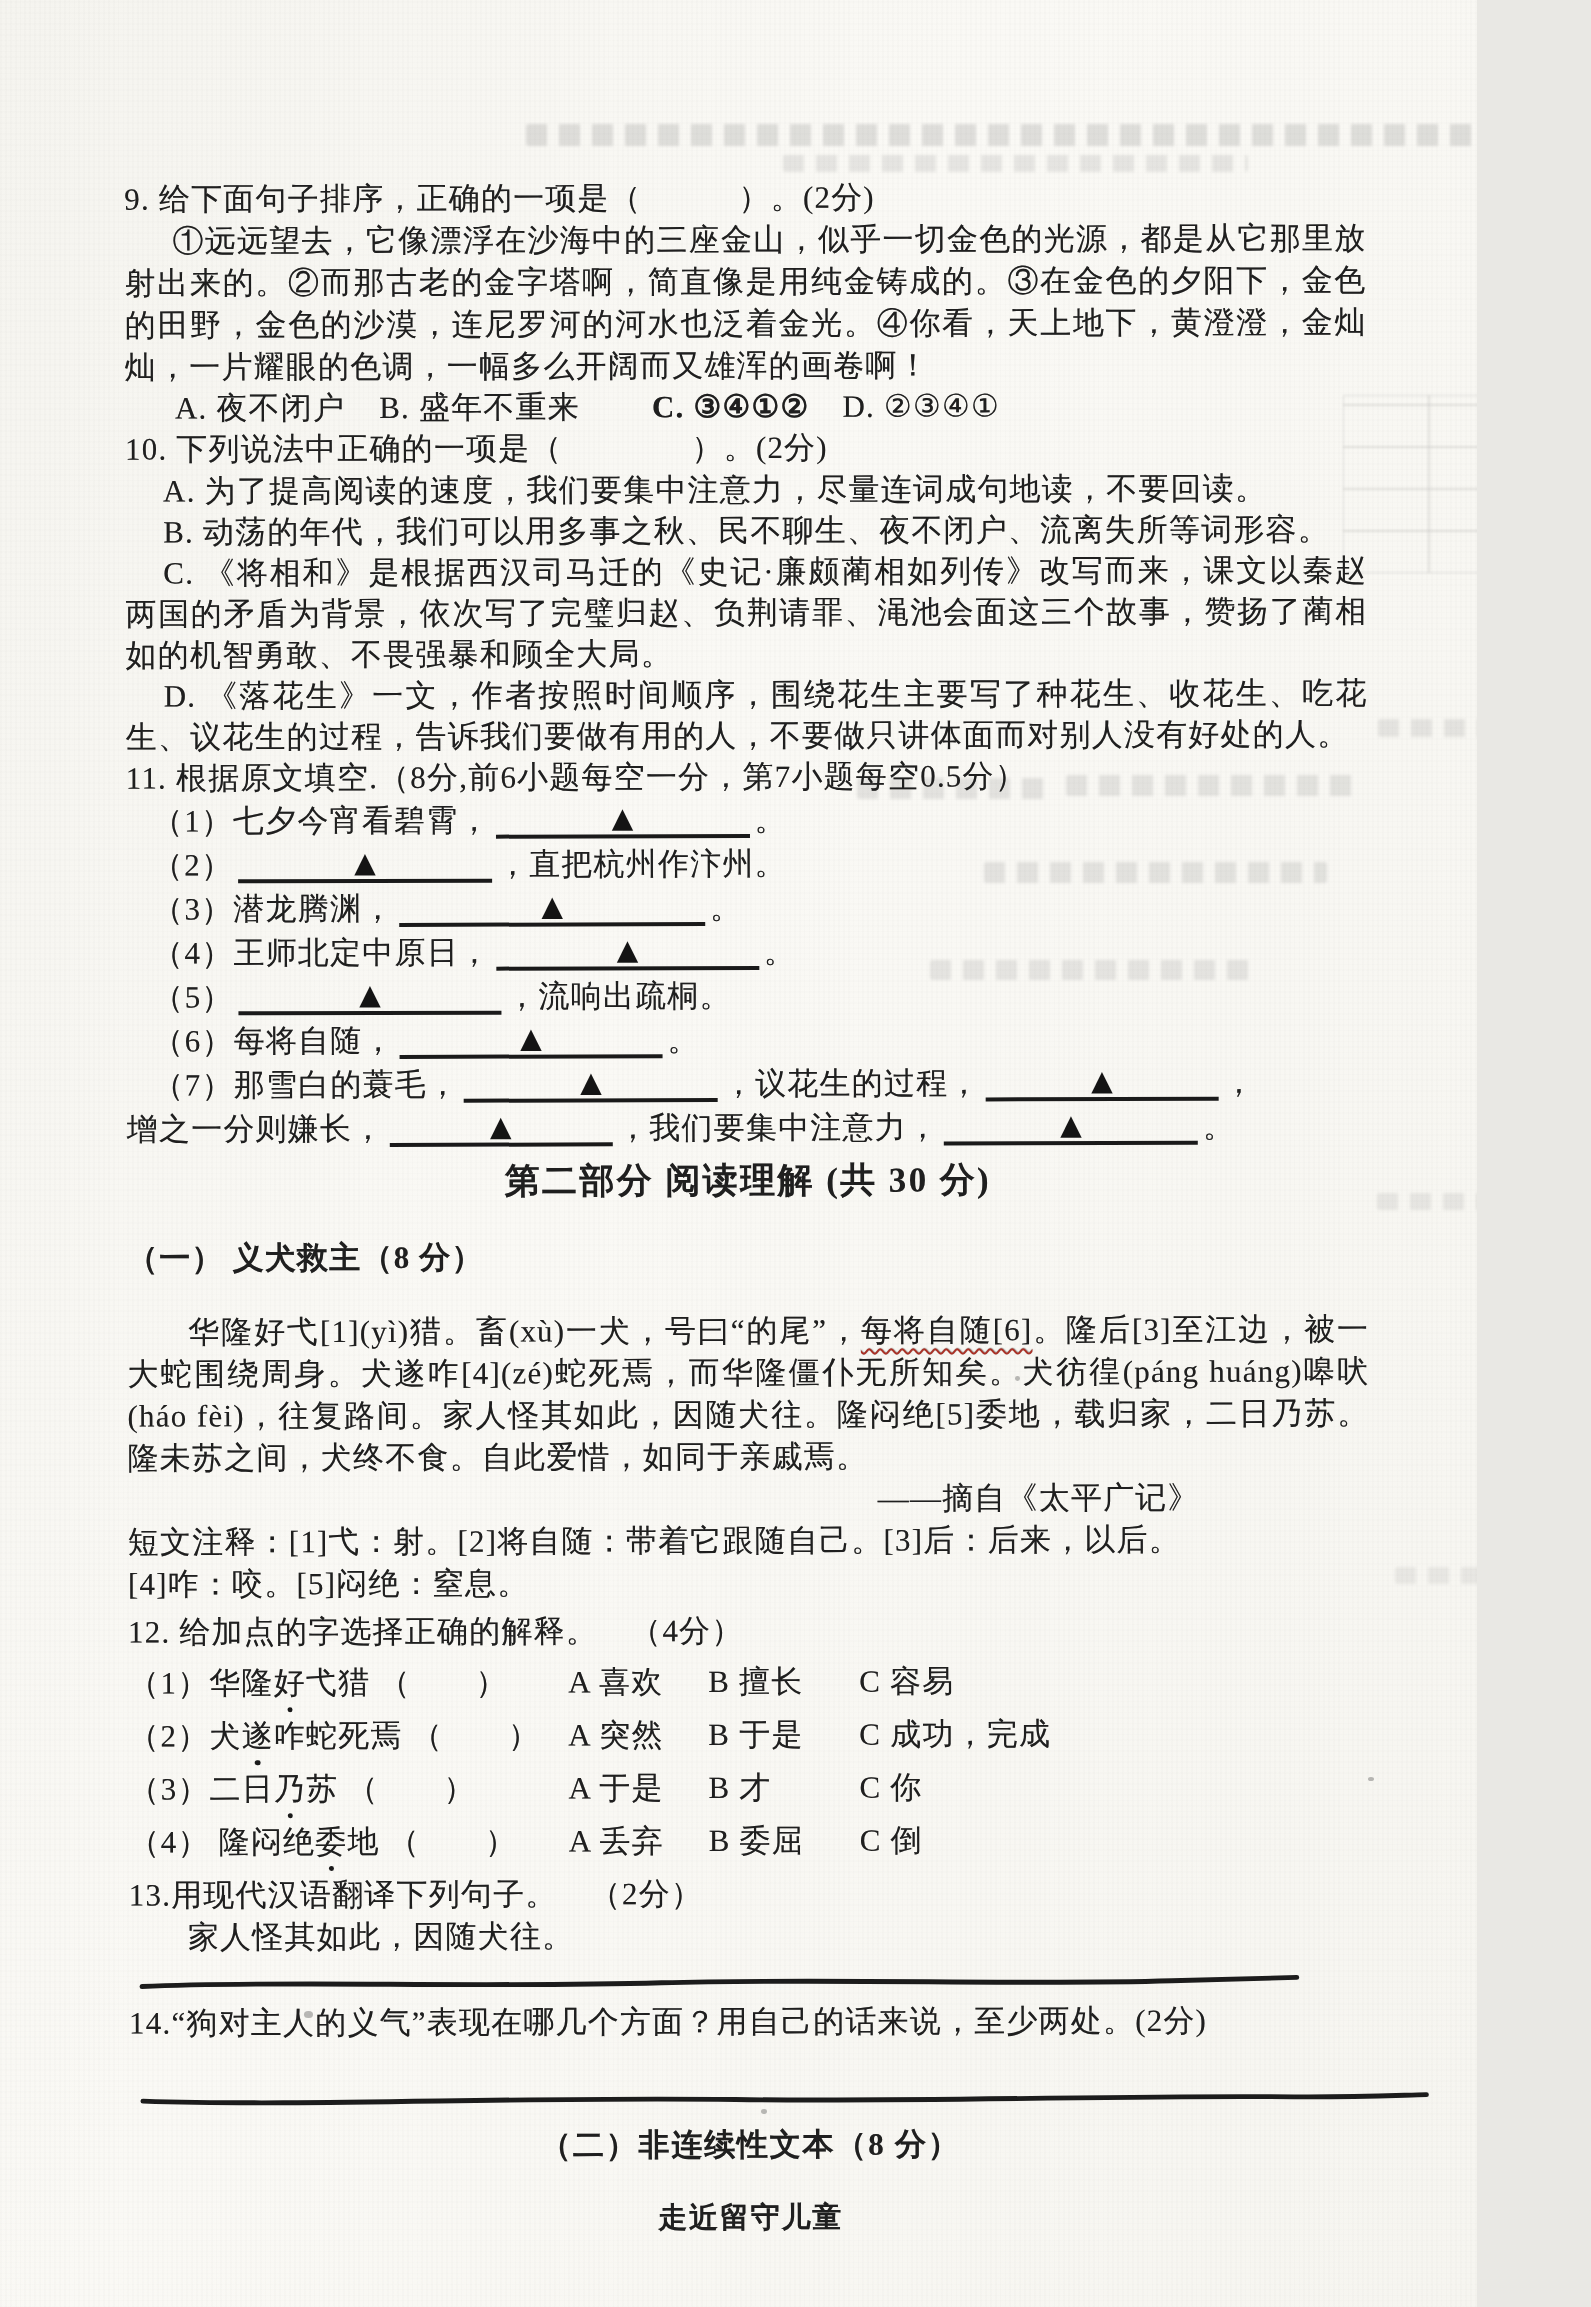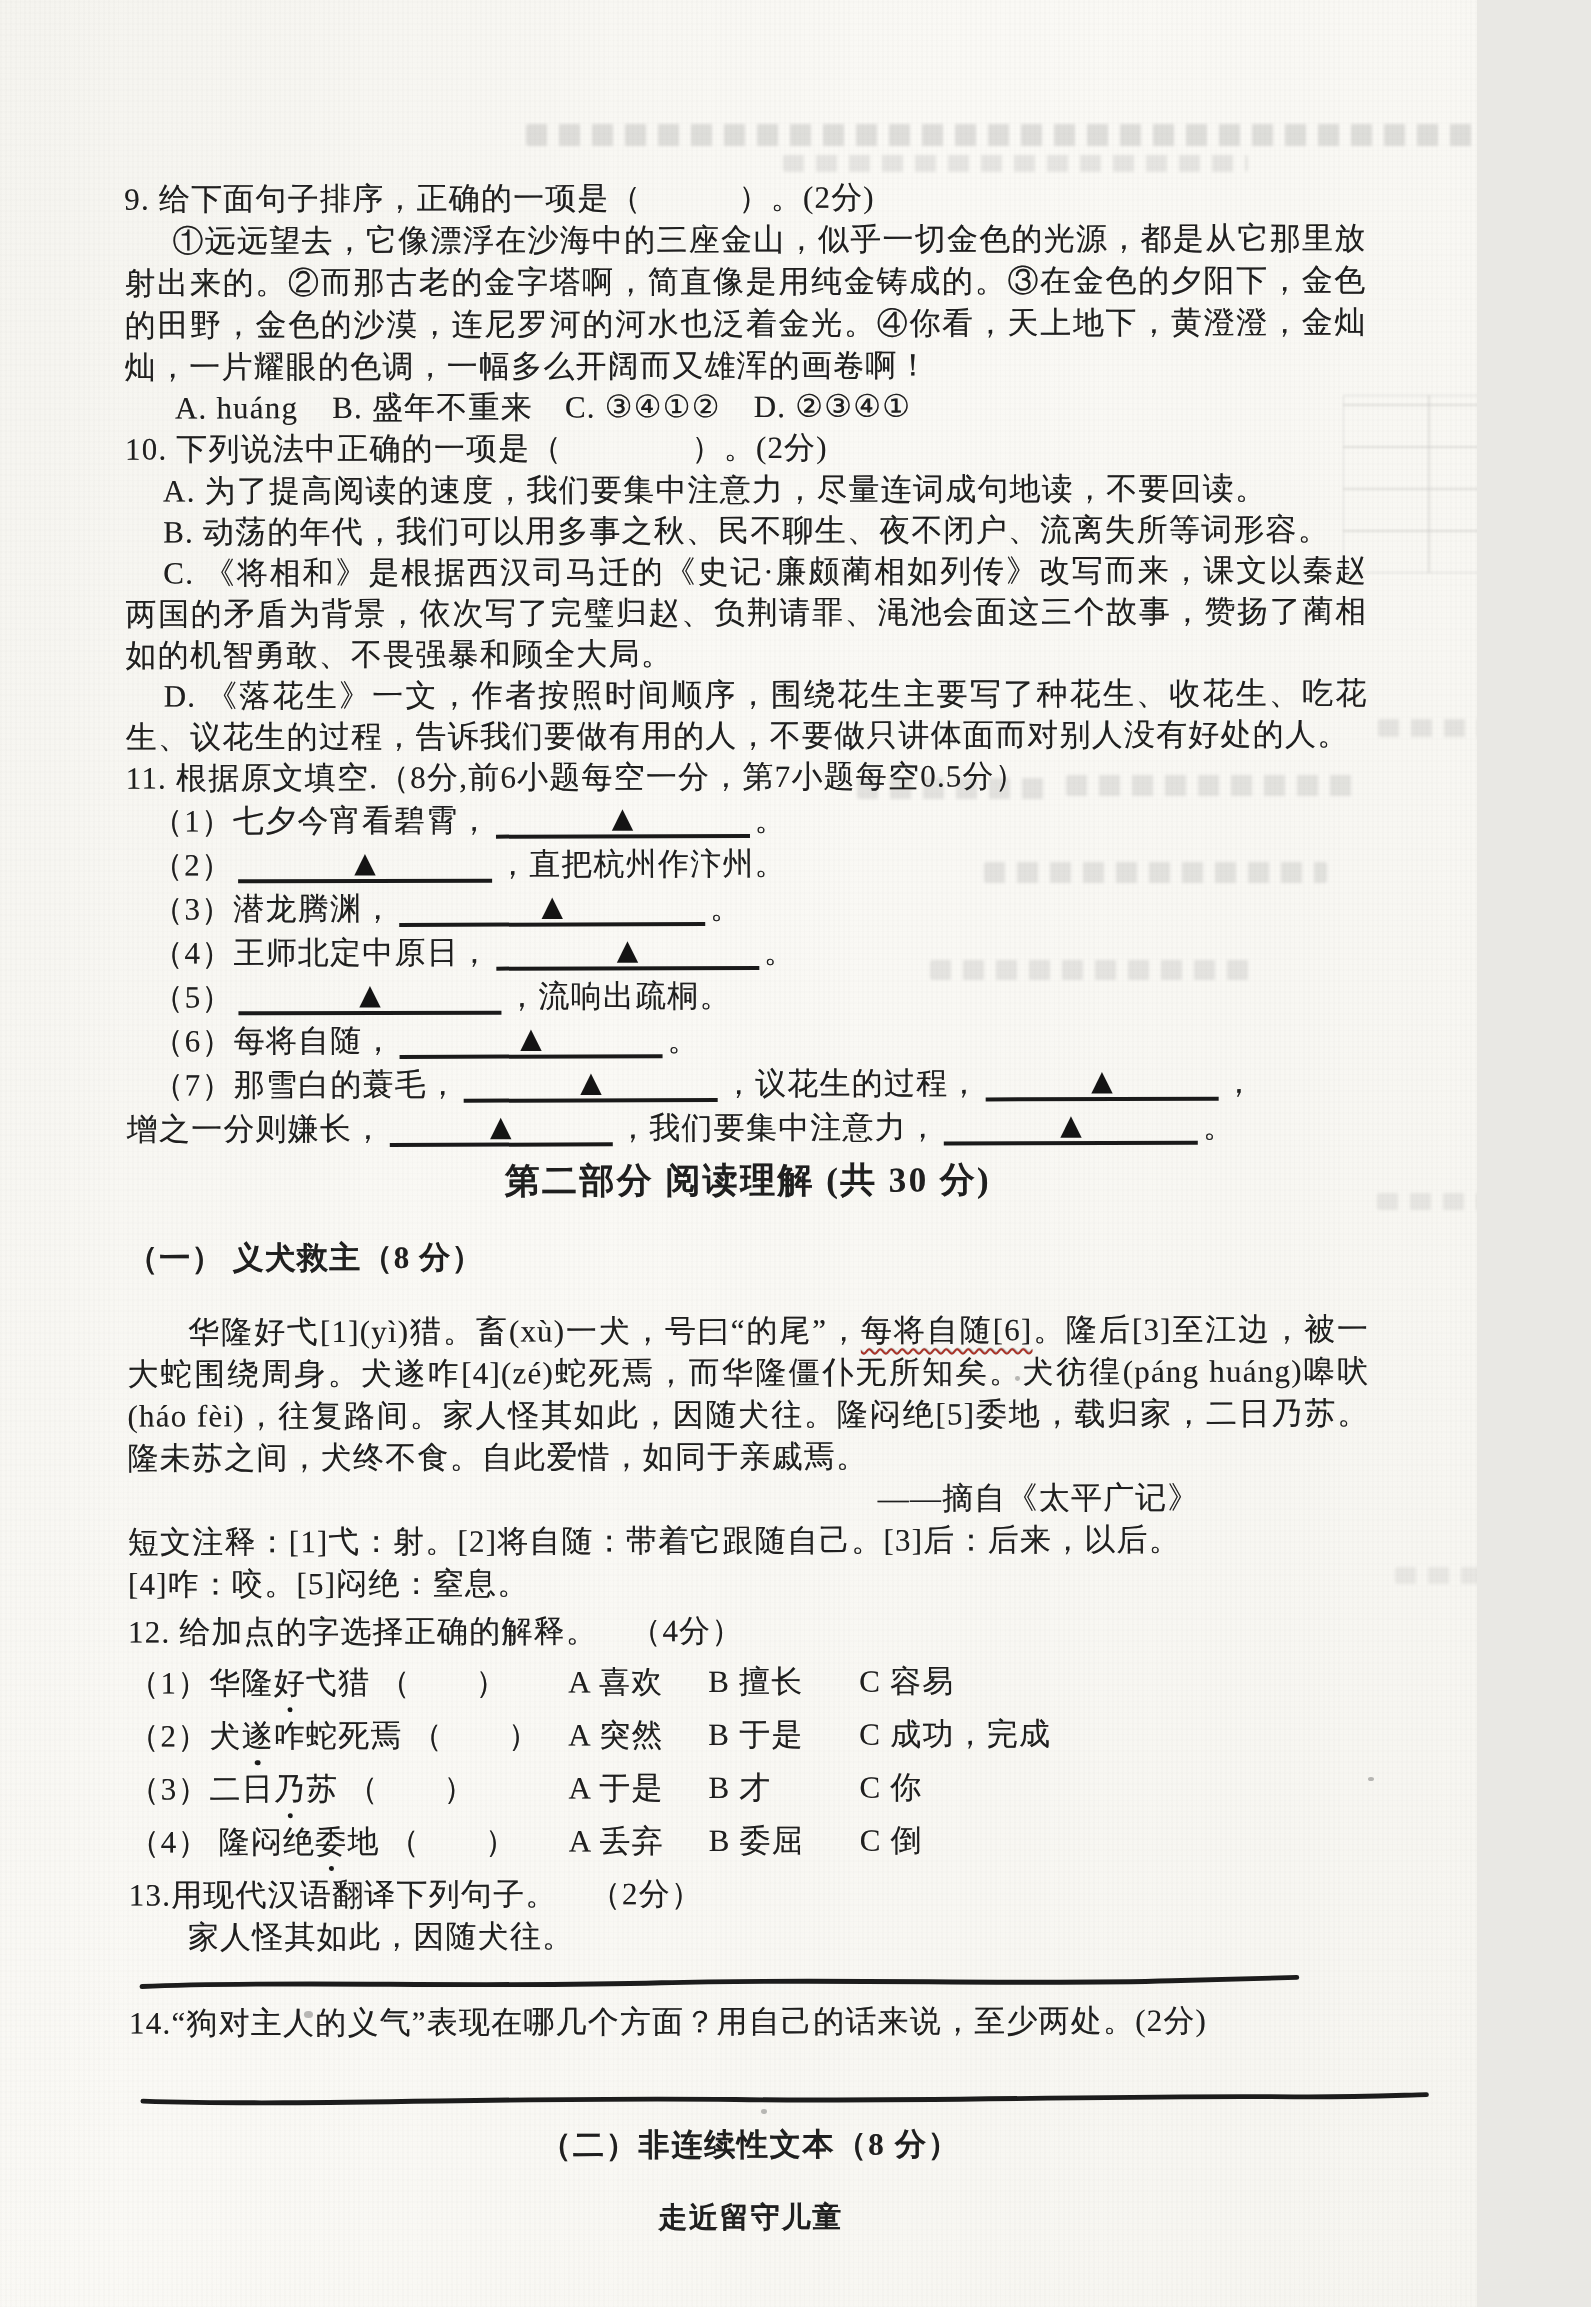--- a/index.html
+++ b/index.html
@@ -34,21 +34,21 @@
     transform:rotate(-0.15deg);
     text-shadow:0 0 0.6px rgba(25,25,25,.45);
   }
   p{margin:0;}
   .para{text-align:justify;}
   .indent2{text-indent:48px;}
   .pindent{text-indent:61px;}
   .opt10{text-indent:38px;line-height:41px;}
   .stem{line-height:42px;}
   .optrow{display:flex;padding-left:50px;height:40px;line-height:40px;white-space:nowrap;}
-  .ob{margin-left:34px;}.oc{margin-left:32px;}.od{margin-left:33px;}
+  .ob{margin-left:34px;}.oc{margin-left:72px;font-weight:bold;}.od{margin-left:33px;}
   
   .fill{line-height:44px;white-space:nowrap;padding-left:26px;}
   .fill.noind{padding-left:0;}
   .blank{
     position:relative;display:inline-block;height:34px;vertical-align:-8px;
     border-bottom:4.3px solid #1a1a1a;margin:0 4.9px;
   }
   .tri{
     position:absolute;left:50%;bottom:1.8px;transform:translateX(-50%);
     font-family:"DejaVu Sans","Liberation Sans",sans-serif;
@@ -102,21 +102,21 @@
     <div class="speck" style="left:1015px;top:1376px;width:4.9px;height:4.9px;"></div>
     <div class="speck" style="left:1368px;top:1777px;width:6.1px;height:4.3px;"></div>
     <div class="speck" style="left:761px;top:2109px;width:5.5px;height:4.9px;"></div>
   </div>
 
   <div class="content">
 
     <p class="stem">9. 给下面句子排序，正确的一项是（　　　）。(2分)</p>
     <p class="para indent2">①远远望去，它像漂浮在沙海中的三座金山，似乎一切金色的光源，都是从它那里放射出来的。②而那古老的金字塔啊，简直像是用纯金铸成的。③在金色的夕阳下，金色的田野，金色的沙漠，连尼罗河的河水也泛着金光。④你看，天上地下，黄澄澄，金灿灿，一片耀眼的色调，一幅多么开阔而又雄浑的画卷啊！</p>
     <div class="optrow">
-      <span>A. huáng</span>
+      <span>A. 夜不闭户</span>
       <span class="ob">B. 盛年不重来</span>
       <span class="oc">C. ③④①②</span>
       <span class="od">D. ②③④①</span>
     </div>
 
     <p class="stem">10. 下列说法中正确的一项是（　　　　）。(2分)</p>
     <p class="para opt10">A. 为了提高阅读的速度，我们要集中注意力，尽量连词成句地读，不要回读。</p>
     <p class="para opt10">B. 动荡的年代，我们可以用多事之秋、民不聊生、夜不闭户、流离失所等词形容。</p>
     <p class="para opt10">C. 《将相和》是根据西汉司马迁的《史记·廉颇蔺相如列传》改写而来，课文以秦赵两国的矛盾为背景，依次写了完璧归赵、负荆请罪、渑池会面这三个故事，赞扬了蔺相如的机智勇敢、不畏强暴和顾全大局。</p>
     <p class="para opt10">D. 《落花生》一文，作者按照时间顺序，围绕花生主要写了种花生、收花生、吃花生、议花生的过程，告诉我们要做有用的人，不要做只讲体面而对别人没有好处的人。</p>

